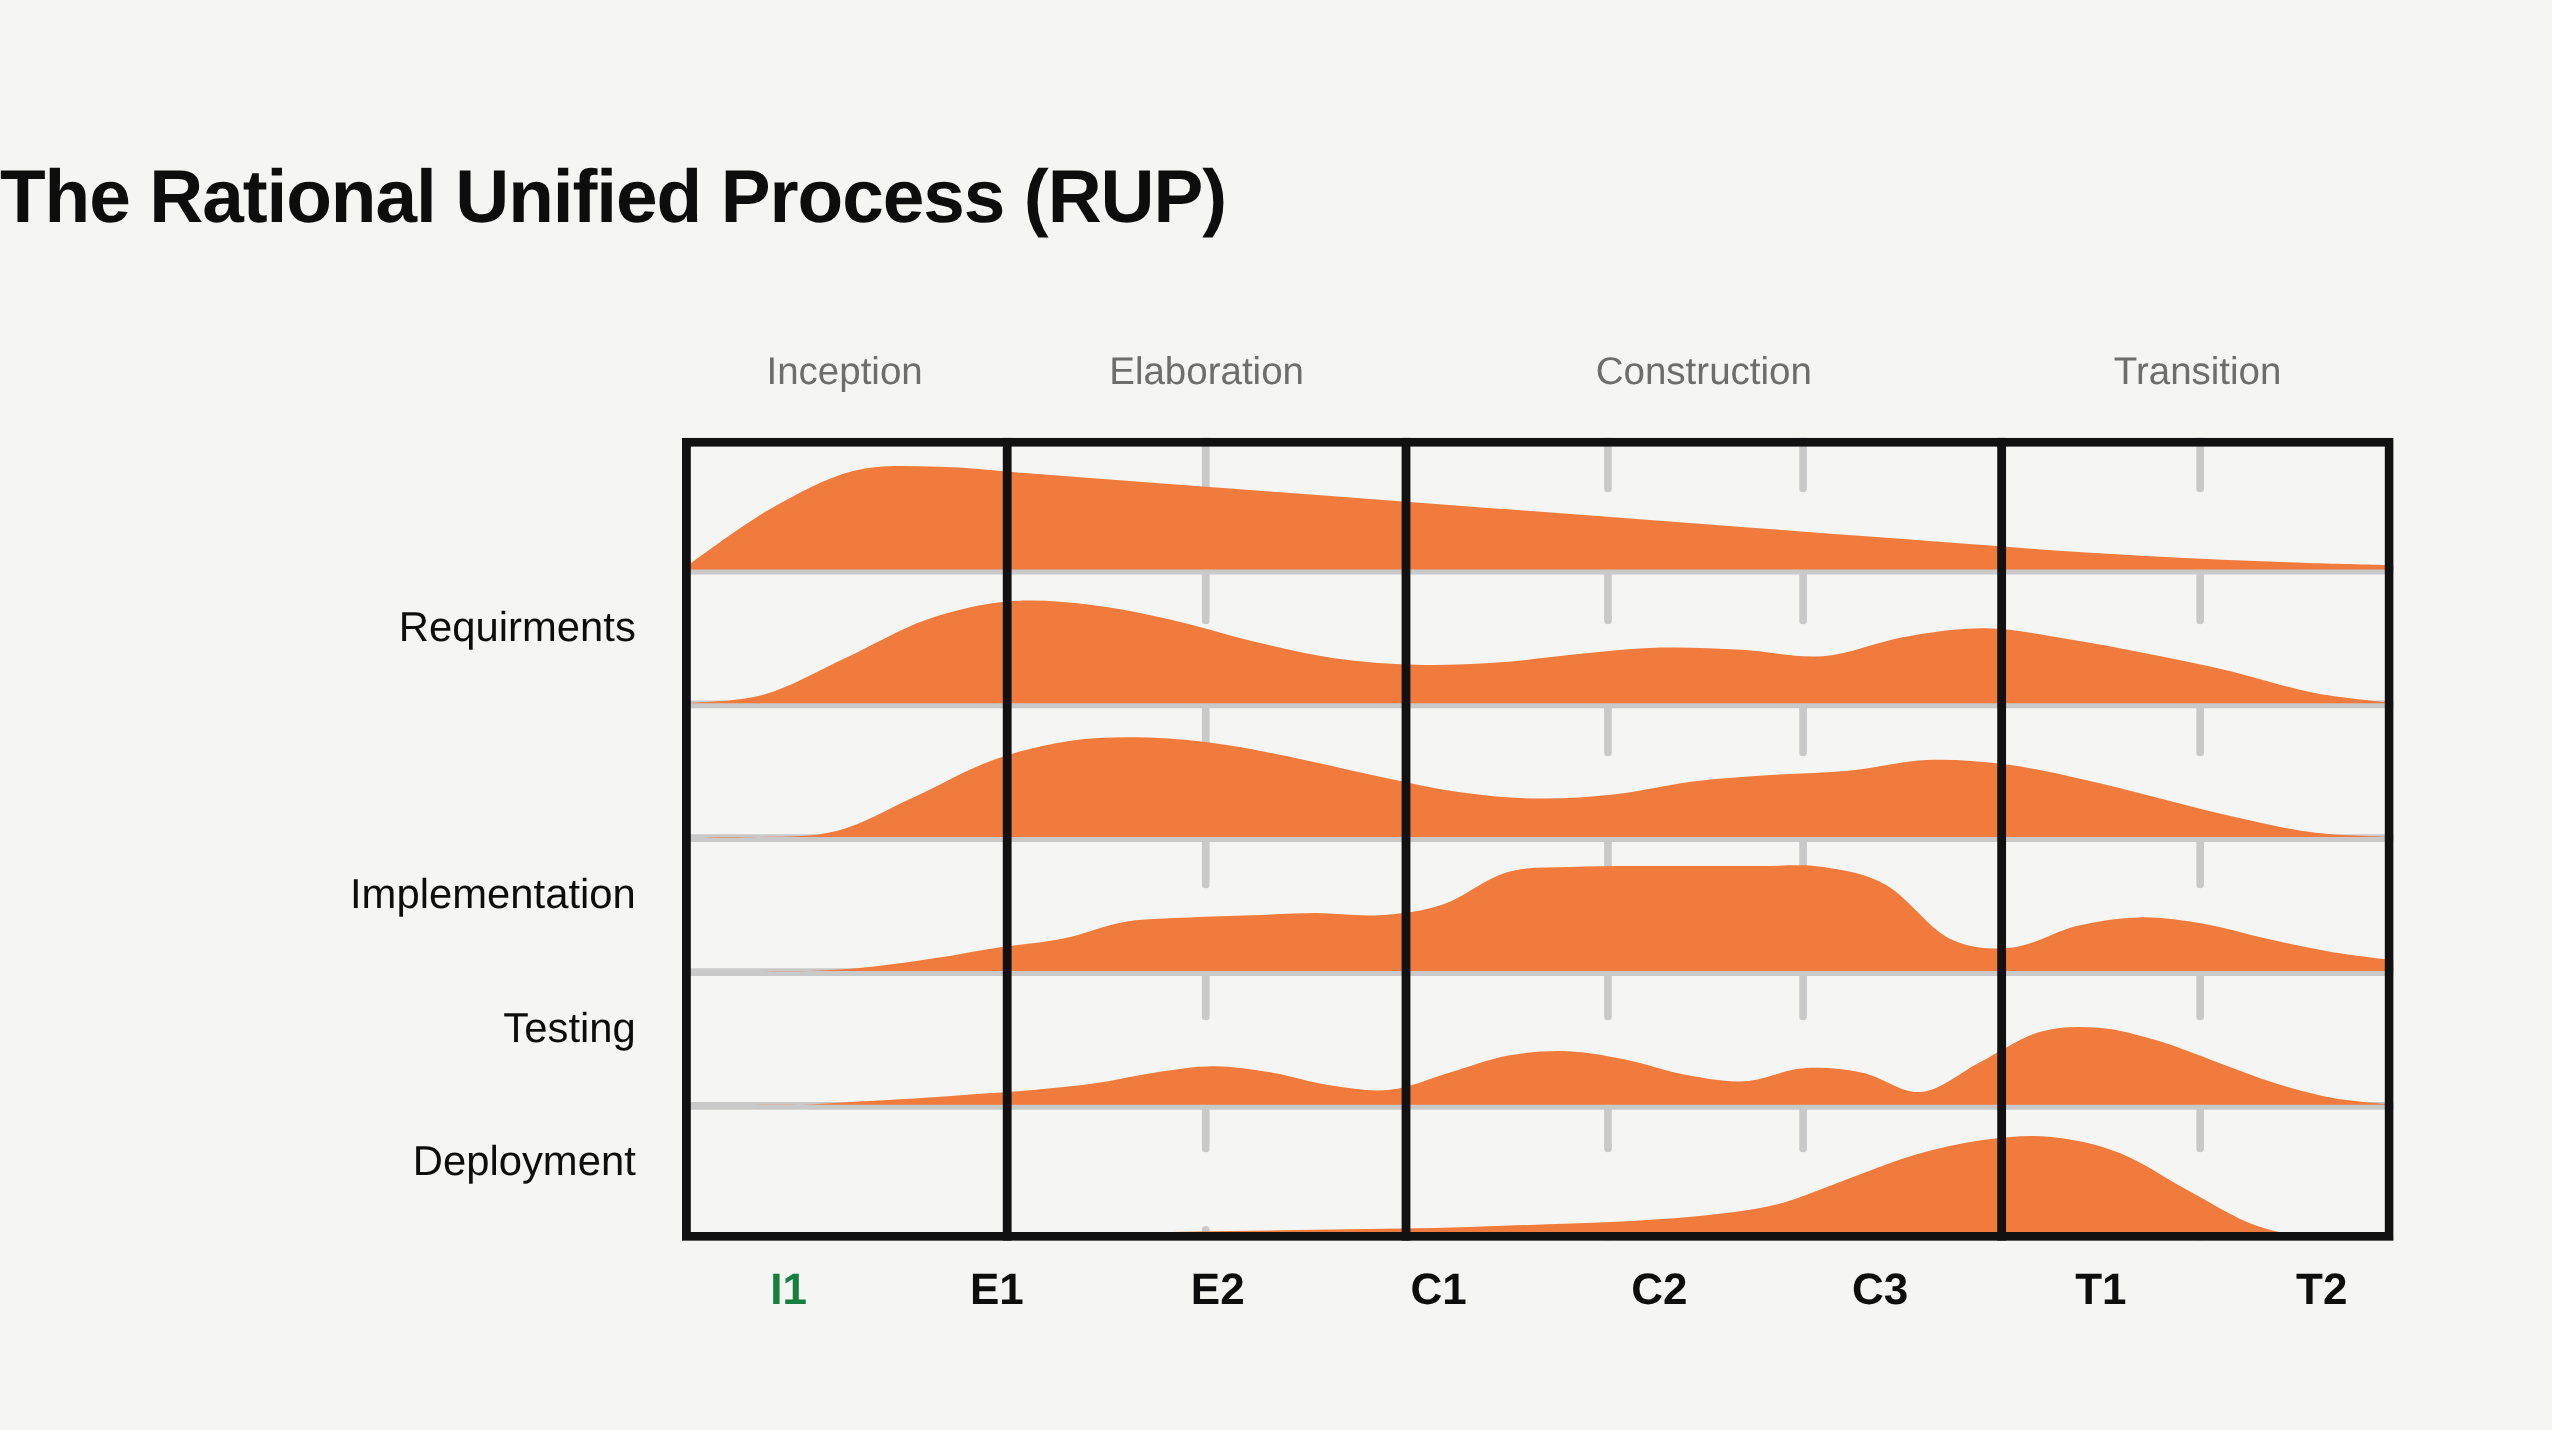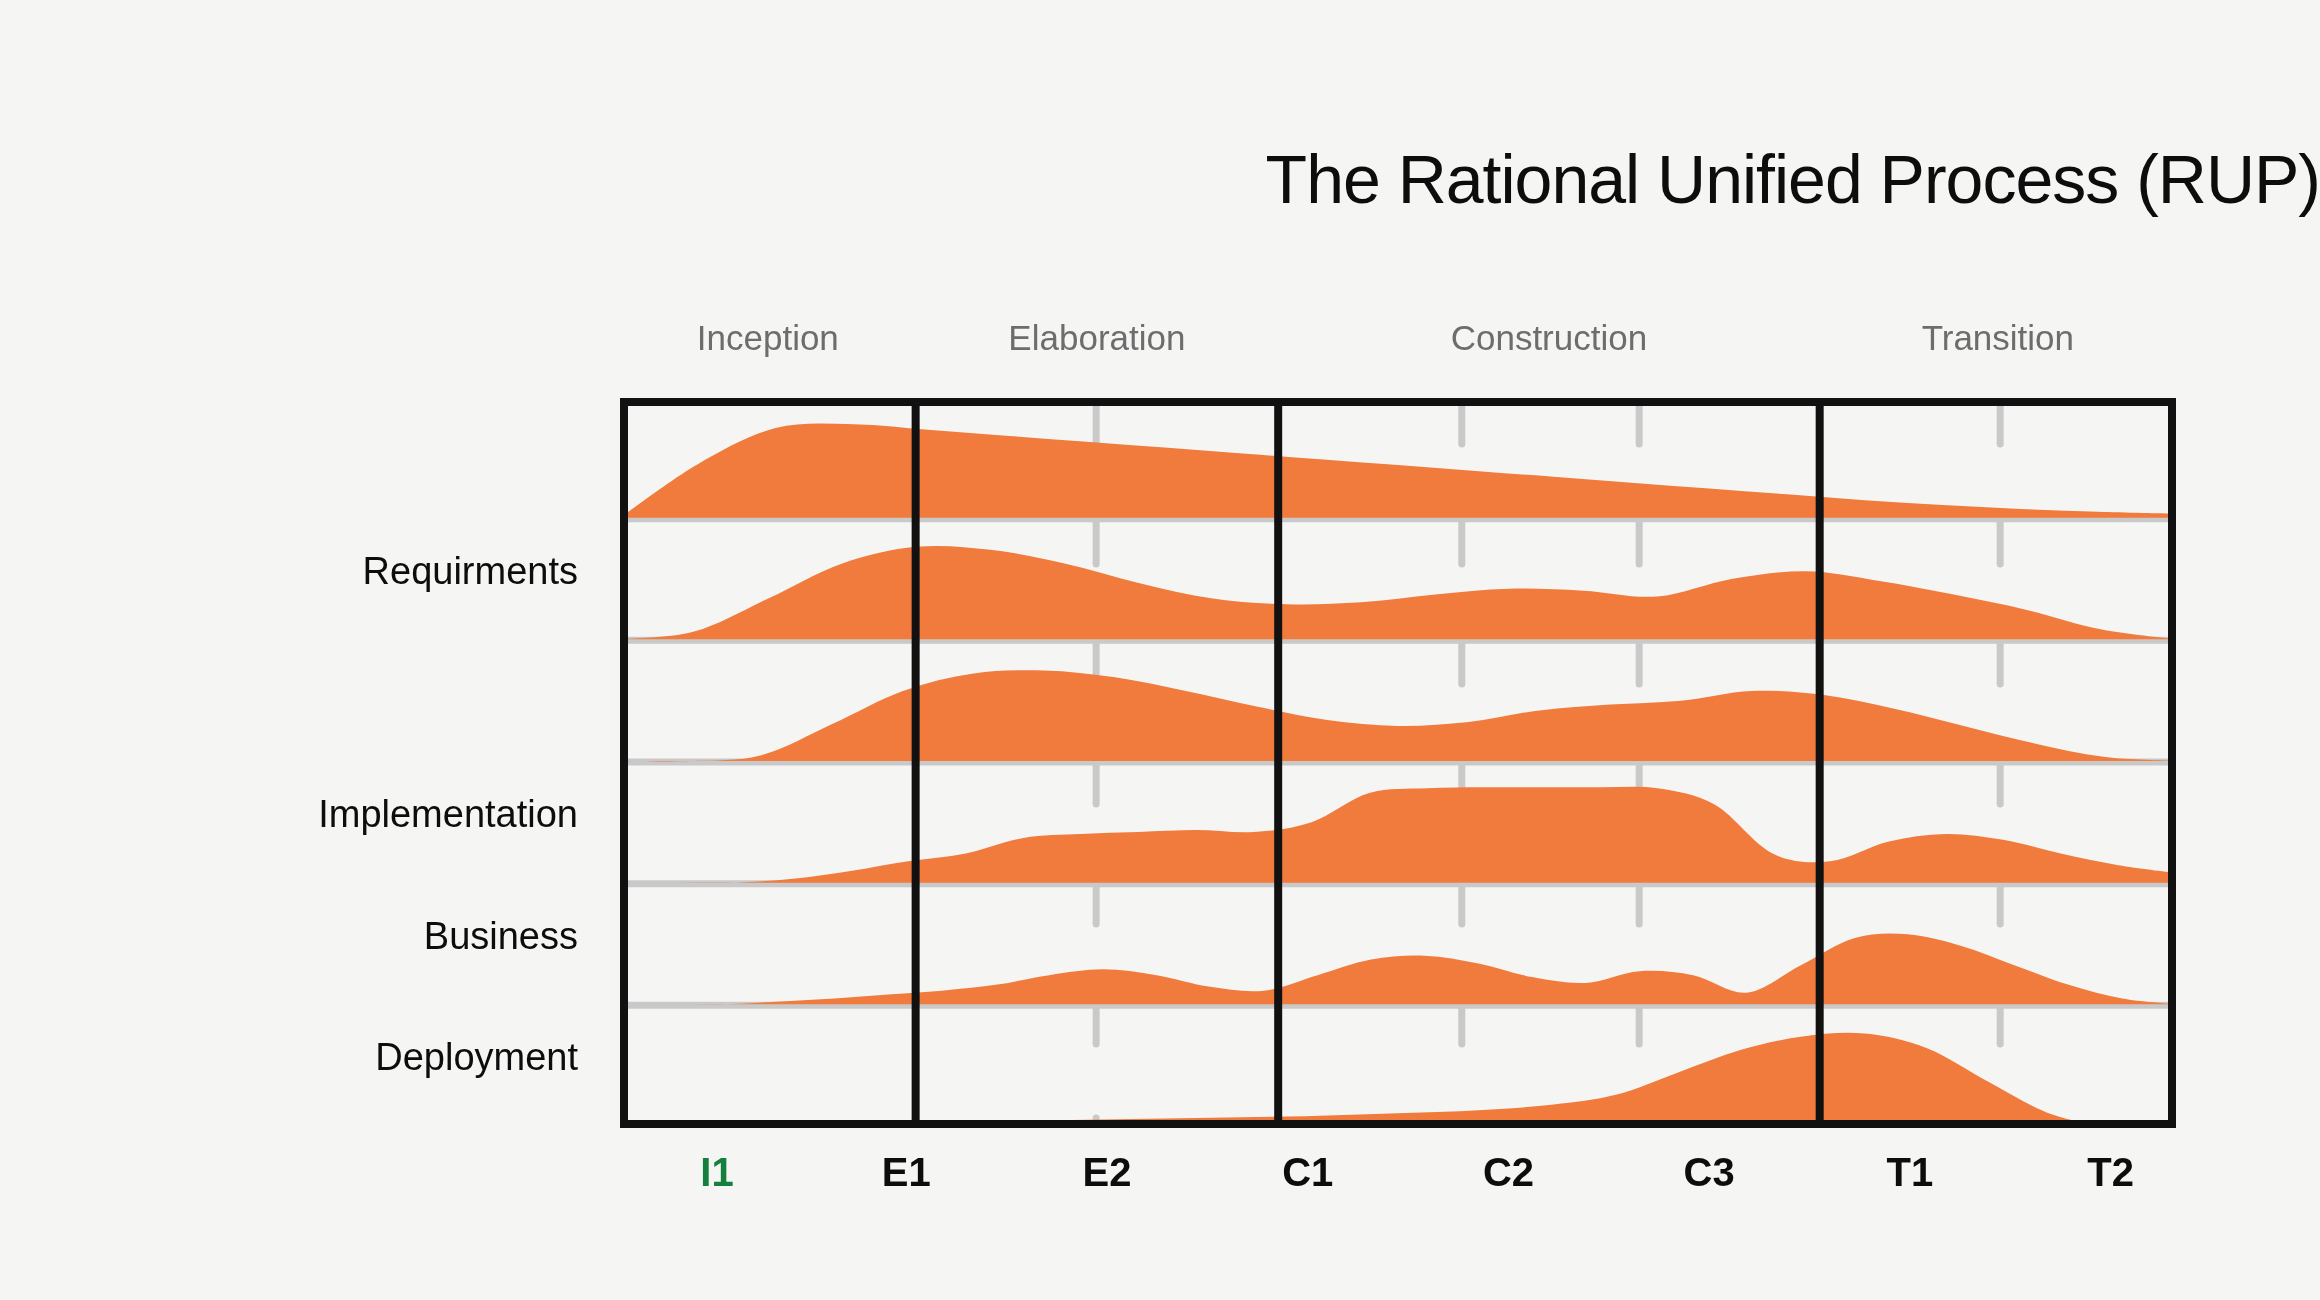--- a/index.html
+++ b/index.html
@@ -12,23 +12,23 @@
     height: 1300px;
     font-family: "Liberation Sans", sans-serif;
     overflow: hidden;
     position: relative;
   }
   #page-title {
     position: absolute;
     top: 140px;
     left: 0;
     width: 2320px;
-    text-align: right;
+    text-align: left;
     font-size: 68px;
-    font-weight: normal;
+    font-weight: bold;
     color: #0d0d0d;
     letter-spacing: -1px;
   }
   #phase-labels {
     position: absolute;
     top: 318px;
     left: 620px;
     width: 1556px;
     height: 50px;
   }
@@ -88,21 +88,21 @@
 <div id="phase-labels">
     <div class="phase-label" style="left: 147.82px; color: rgb(109, 109, 109);">Inception</div>
     <div class="phase-label" style="left: 476.914px; color: rgb(109, 109, 109);">Elaboration</div>
     <div class="phase-label" style="left: 928.932px; color: rgb(109, 109, 109);">Construction</div>
     <div class="phase-label" style="left: 1377.84px; color: rgb(109, 109, 109);">Transition</div>
   </div>
 
 <div id="discipline-labels">
     <div class="discipline-label" style="top: 172.767px; color: rgb(13, 13, 13);">Requirments</div>
     <div class="discipline-label" style="top: 416.1px; color: rgb(13, 13, 13);">Implementation</div>
-    <div class="discipline-label" style="top: 537.767px; color: rgb(13, 13, 13);">Business</div>
+    <div class="discipline-label" style="top: 537.767px; color: rgb(13, 13, 13);">Testing</div>
     <div class="discipline-label" style="top: 659.433px; color: rgb(13, 13, 13);">Deployment</div>
   </div>
 
 <div id="chart-area">
   <svg id="chart-svg" width="1556" height="730" viewBox="0 0 1556 730">
       <rect x="0" y="0" width="1556" height="730" fill="#f5f5f4"></rect>
       <line x1="0" y1="121.66666666666667" x2="1556" y2="121.66666666666667" stroke="#c9c9c9" stroke-width="5"></line>
       <line x1="0" y1="243.33333333333334" x2="1556" y2="243.33333333333334" stroke="#c9c9c9" stroke-width="5"></line>
       <line x1="0" y1="365" x2="1556" y2="365" stroke="#c9c9c9" stroke-width="5"></line>
       <line x1="0" y1="486.6666666666667" x2="1556" y2="486.6666666666667" stroke="#c9c9c9" stroke-width="5"></line>

